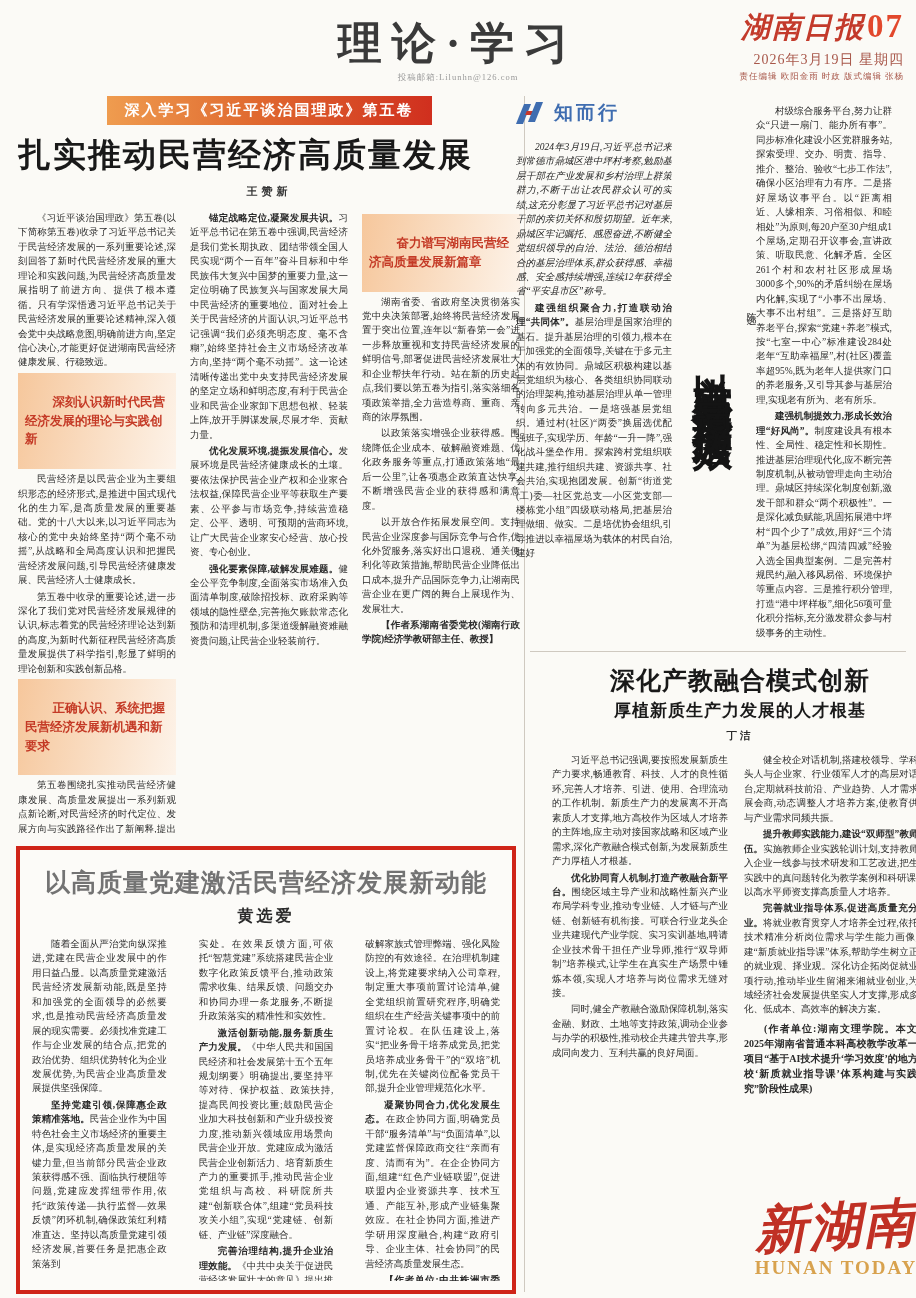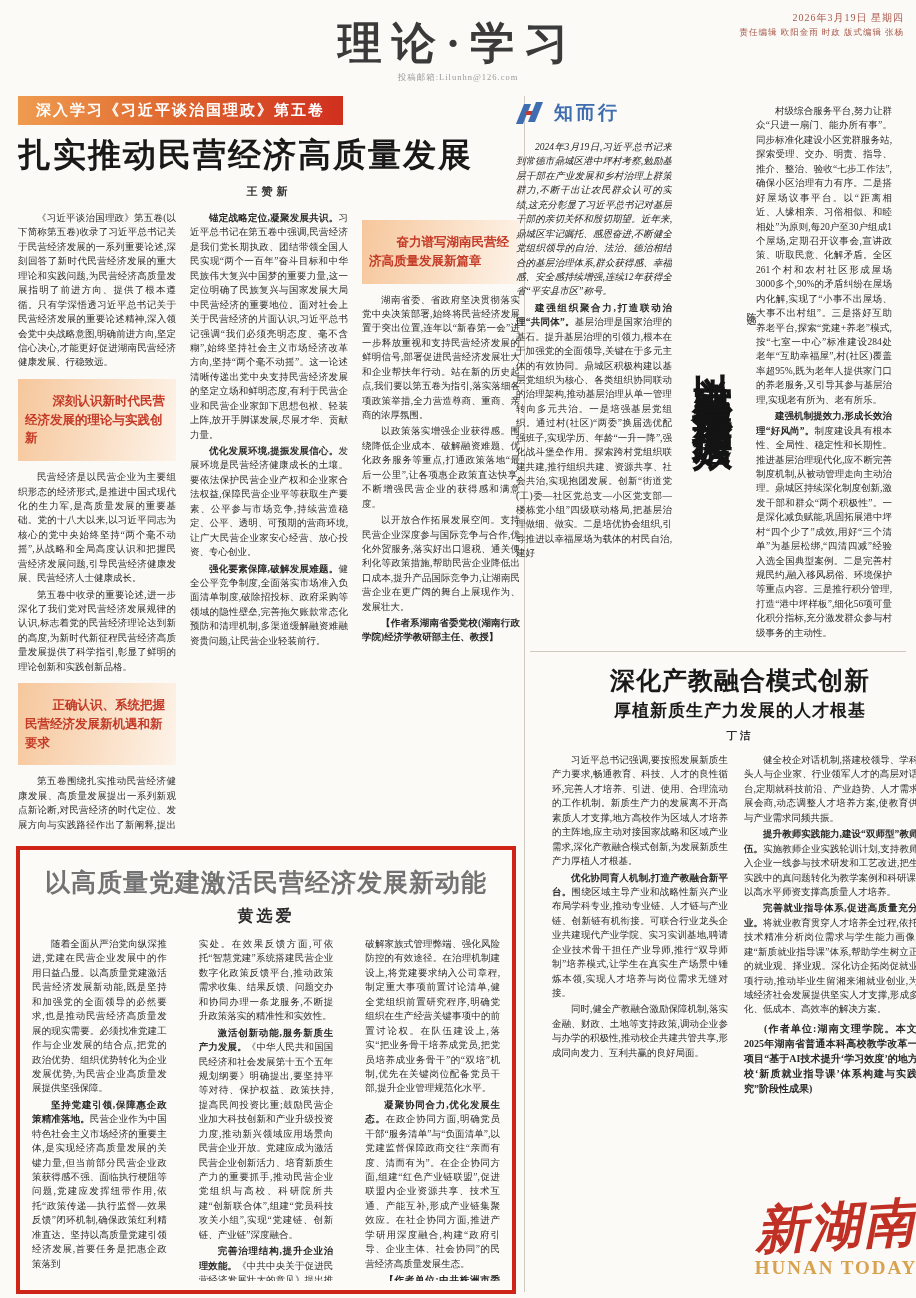--- a/index.html
+++ b/index.html
@@ -12,43 +12,43 @@
   
   .page-title {
     position:absolute; top:14px; left:50%; transform:translateX(-50%);
     font-size:44px; font-weight:900; letter-spacing:10px; color:#3a3a3a; white-space:nowrap;
   }
   .email { position:absolute; top:72px; left:50%; transform:translateX(-50%);
     font-size:8.5px; color:#9a9a9a; letter-spacing:1px; }
   .mast { position:absolute; top:8px; right:12px; width:230px; text-align:right; }
   .mast-name { font-size:29px; font-weight:bold; font-style:italic; color:#c33a2b; letter-spacing:2px; }
   .mast-no { font-size:33px; font-weight:900; color:#e2482c; font-style:normal; margin-left:2px; }
-  .mast-date { margin-top:3px; font-size:10px; color:#a8574a; letter-spacing:1px; }
+  .mast-date { margin-top:3px; font-size:14px; color:#a8574a; letter-spacing:1px; }
   .mast-editors { margin-top:2px; font-size:8.5px; color:#a8574a; letter-spacing:1px; }
   .vline { position:absolute; left:524px; top:96px; width:1px; height:1196px; background:#cfc9c0; }
   .hline { position:absolute; left:530px; top:651px; width:376px; height:1px; background:#cfc9c0; }
   
   .para { font-size:9.5px; line-height:1.52; text-align:justify; text-indent:2em; margin:0 0 2px 0; }
   .lead { font-weight:bold; }
   .kai { font-style:italic; color:#222; }
   .col { overflow:hidden; }
   .byline { font-size:9.5px; font-weight:bold; line-height:1.5; text-align:justify; text-indent:2em; margin-top:2px; }
   
   .article1 { position:absolute; left:18px; top:96px; width:502px; height:748px; }
-  .banner-wrap { }
+  .banner-wrap { text-align:center; }
   .banner {
     display:inline-block; padding:5px 18px; font-size:15px; font-weight:bold; color:#fff;
     background:linear-gradient(90deg,#ef9c4f 0%,#e06a30 45%,#d02f1e 100%); letter-spacing:2px;
   }
   .a1-headline { margin-top:8px; text-align:left; font-size:33px; font-weight:900; letter-spacing:2px; color:#191919; }
   .a1-author { margin-top:6px; text-align:center; font-size:11px; font-weight:bold; letter-spacing:4px; color:#333; }
   .a1-cols { display:flex; justify-content:space-between; margin-top:12px; height:622px; }
   .a1-col { width:158px; height:100%; }
   .subhead {
-    margin:9px 0; padding:13px 7px; font-size:12.5px; font-weight:bold; color:#c43a26;
+    margin:3px 0; padding:20px 7px; font-size:12.5px; font-weight:bold; color:#c43a26;
     line-height:1.5; text-indent:2.2em;
     background:linear-gradient(100deg,#f6c79c 0%,#fbe6d2 70%,#fdf3e9 100%);
   }
   
   .redbox {
     position:absolute; left:16px; top:846px; width:500px; height:448px;
     border:4px solid #cf2418; background:#fcfbf8; padding:12px 12px 8px 12px;
   }
   .rb-headline { text-align:center; font-size:25px; font-weight:900; letter-spacing:1px; color:#737373; margin-top:4px; }
   .rb-author { text-align:center; font-size:16px; font-weight:bold; letter-spacing:3px; margin-top:7px; }
@@ -89,20 +89,21 @@
   .hn-en { font-size:19px; font-weight:bold; color:#d8a24e; letter-spacing:2px; margin-top:2px; }
 </style>
 </head>
 <body>
 
 <div class="page">
 
   <div class="page-title">理论·学习</div>
   <div class="email">投稿邮箱:Lilunhn@126.com</div>
   <div class="mast">
+    <div><span class="mast-name">湖南日报</span><span class="mast-name mast-no">07</span></div>
     <div class="mast-date">2026年3月19日 星期四</div>
     <div class="mast-editors">责任编辑 欧阳金雨 时政 版式编辑 张杨</div>
   </div>
   <div class="vline"></div>
   <div class="hline"></div>
 
   <div class="article1">
     <div class="banner-wrap"><span class="banner">深入学习《习近平谈治国理政》第五卷</span></div>
     <div class="a1-headline">扎实推动民营经济高质量发展</div>
     <div class="a1-author">王赞新</div>

